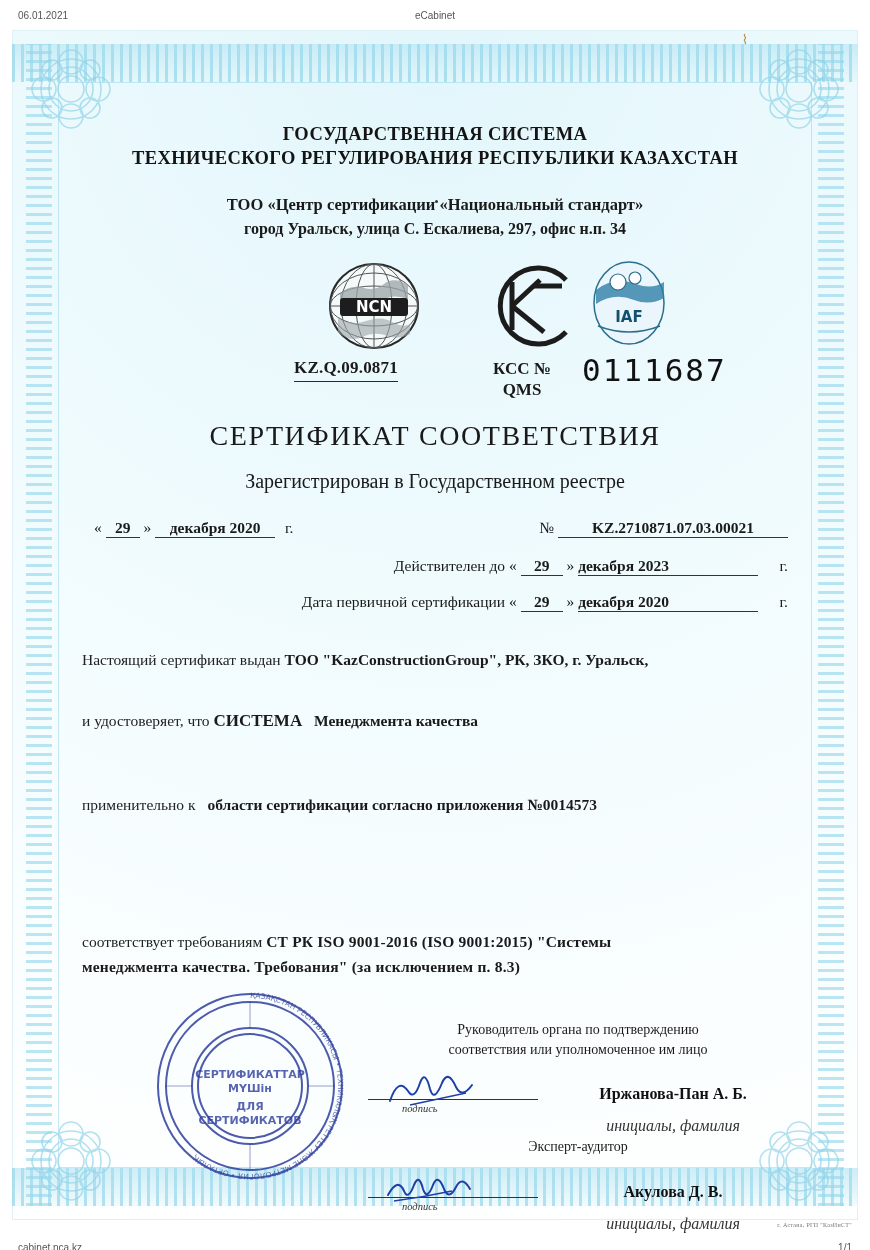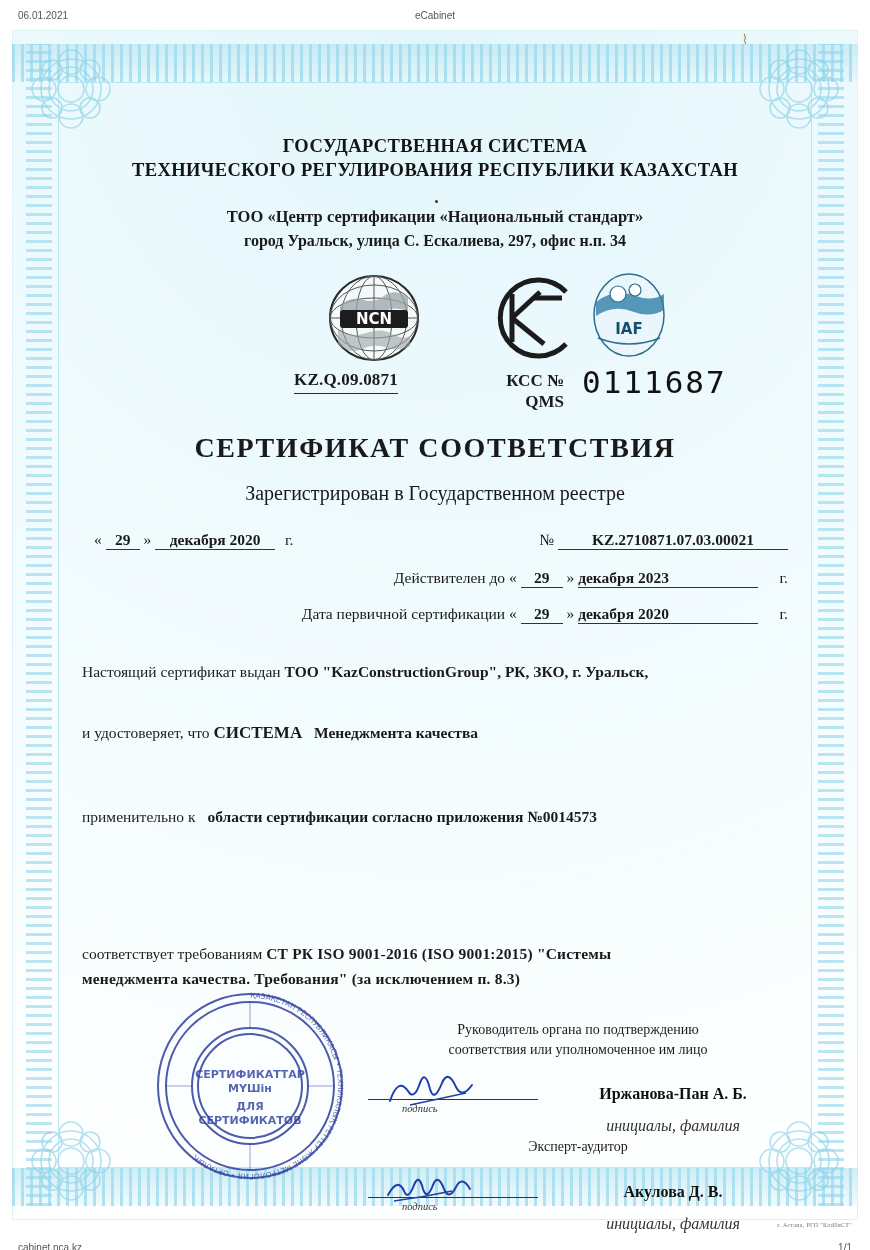--- a/index.html
+++ b/index.html
@@ -101,21 +101,21 @@
     top: 74px;
     width: 706px;
   }
 
   .title-1 {
     text-align: center;
     font-size: 18.5px;
     letter-spacing: .4px;
     font-weight: 700;
     line-height: 1.32;
-    margin-top: 30px;
+    margin-top: 18px;
     color: #141414;
   }
   .org {
     text-align: center;
     font-size: 16.5px;
     font-weight: 700;
     margin-top: 22px;
     line-height: 1.45;
   }
   .org .line2 { font-size: 16px; }
@@ -147,38 +147,38 @@
     font-weight: 700;
     border-bottom: 1px solid #2a2a2a;
     padding-bottom: 3px;
     letter-spacing: .2px;
   }
   .code-kcc {
     position: absolute;
     left: 398px;
     top: 0;
     font-weight: 700;
-    text-align: right;
+    text-align: center;
     width: 84px;
     line-height: 1.25;
   }
   .code-num {
     position: absolute;
     left: 500px;
     top: -6px;
     font-family: "DejaVu Sans Mono", monospace;
     font-size: 31px;
     letter-spacing: 2px;
     color: #111;
   }
 
   .cert-title {
     text-align: center;
     font-size: 28px;
-    font-weight: 700;
+    font-weight: 400;
     letter-spacing: 1.6px;
     margin-top: 6px;
   }
   .registered {
     text-align: center;
     font-size: 20px;
     margin-top: 18px;
     color: #1a1a1a;
   }
 

